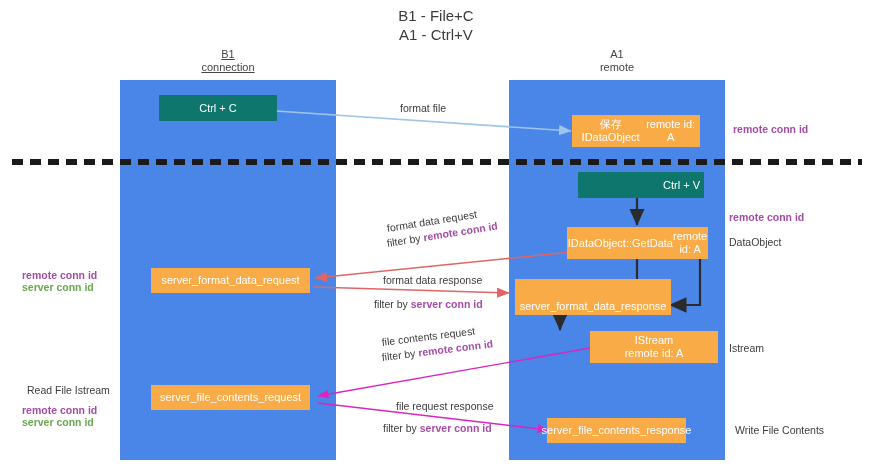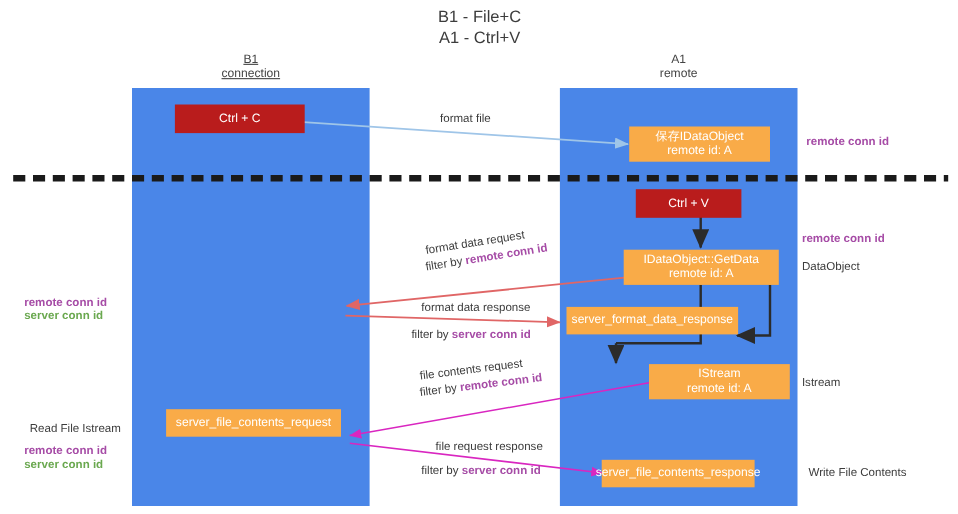--- a/index.html
+++ b/index.html
@@ -21,21 +21,21 @@
   .node{
     position:absolute;
     display:flex;align-items:center;justify-content:center;
     text-align:center;
     color:#ffffff;
     font-size:11px;
     line-height:13px;
     box-sizing:border-box;
     padding:2px 4px;
   }
-  .node.green{background:#b91c1c;}
+  .node.green{background:#0f766e;}
   .node.orange{background:#f9ab48;}
 
   
   .lbl{position:absolute;font-size:10.5px;line-height:13px;color:#3c3c3c;white-space:nowrap;}
   .lbl.title{font-size:15px;line-height:19px;color:#3c3c3c;text-align:center;}
   .lbl.purple{color:#a64ca6;font-weight:bold;}
   .lbl.green-t{color:#6aa84f;font-weight:bold;}
   .lbl.dark{color:#3c3c3c;}
   .lbl.rot-fmt{transform:rotate(-9deg);transform-origin:left top;}
   .lbl.rot-file{transform:rotate(-7deg);transform-origin:left top;}
@@ -98,45 +98,48 @@
 
   <div class="lbl title" style="left:286px;top:6px;width:300px;">
     <div>B1 - File+C</div>
     <div>A1 - Ctrl+V</div>
   </div>
 
   <div class="node green" style="left:159px;top:95px;width:118px;height:26px;">
     <span>Ctrl + C</span>
   </div>
 
-  <div class="node orange" style="left:572px;top:115px;width:128px;height:32px;flex-direction:column;">
+  <div class="node orange" style="left:572px;top:115px;width:128px;height:32px;flex-direction:row;">
     <span>保存IDataObject</span>
     <span>remote id: A</span>
   </div>
 
-  <div class="node green" style="left:578px;top:172px;width:96px;height:26px;">
+  <div class="node green" style="left:578px;top:172px;width:126px;height:26px;justify-content:flex-end;">
     <span>Ctrl + V</span>
   </div>
 
-  <div class="node orange" style="left:567px;top:227px;width:141px;height:32px;flex-direction:column;">
+  <div class="node orange" style="left:567px;top:227px;width:141px;height:32px;flex-direction:row;">
     <span>IDataObject::GetData</span>
     <span>remote id: A</span>
   </div>
 
   <div class="node orange" style="left:590px;top:331px;width:128px;height:32px;flex-direction:column;">
     <span>IStream</span>
     <span>remote id: A</span>
   </div>
 
-
-  <div class="node orange" style="left:515px;top:279px;width:156px;height:25px;">
+  <div class="node orange" style="left:151px;top:268px;width:159px;height:25px;">
+    <span>server_format_data_request</span>
+  </div>
+
+  <div class="node orange" style="left:515px;top:279px;width:156px;height:36px;align-items:flex-end;">
     <span>server_format_data_response</span>
   </div>
 
-  <div class="node orange" style="left:151px;top:372px;width:159px;height:25px;">
+  <div class="node orange" style="left:151px;top:385px;width:159px;height:25px;">
     <span>server_file_contents_request</span>
   </div>
 
   <div class="node orange" style="left:547px;top:418px;width:139px;height:25px;">
     <span>server_file_contents_response</span>
   </div>
 
   <div class="lbl" style="left:400px;top:102px;">
     <span>format file</span>
   </div>

